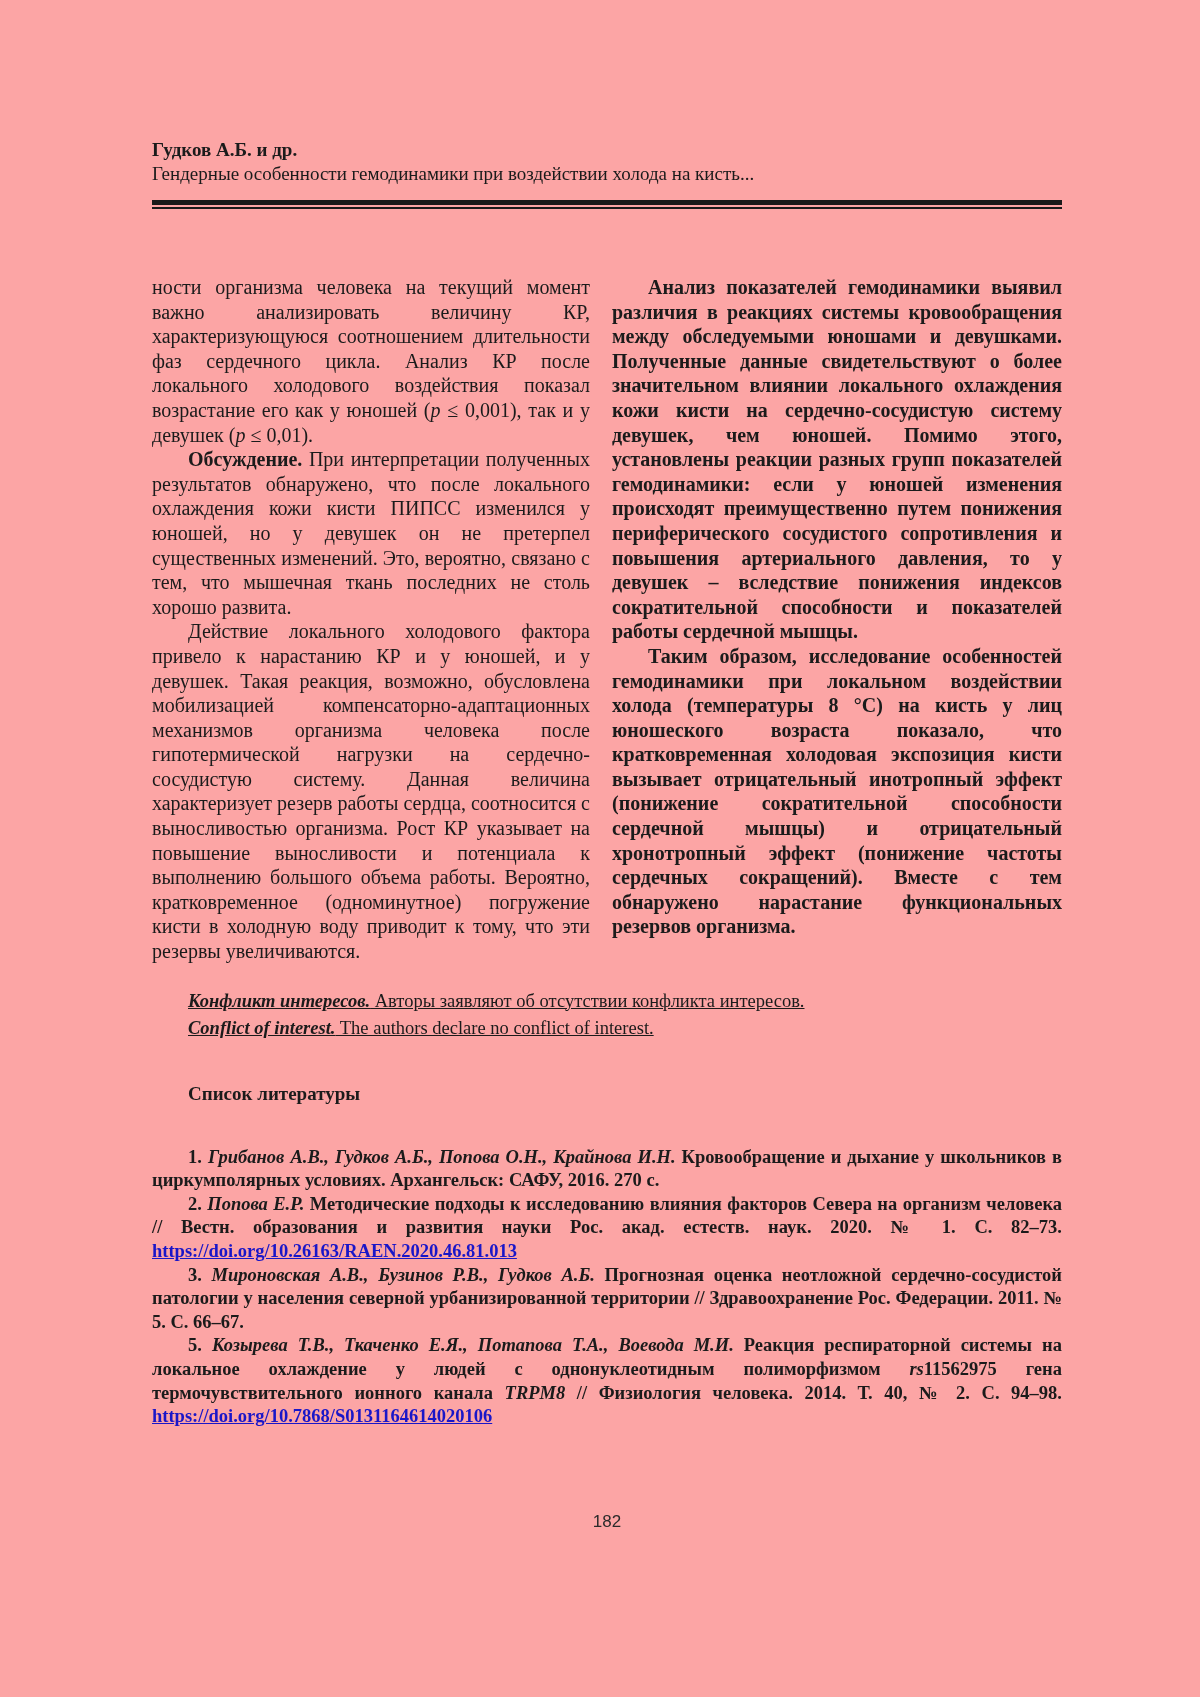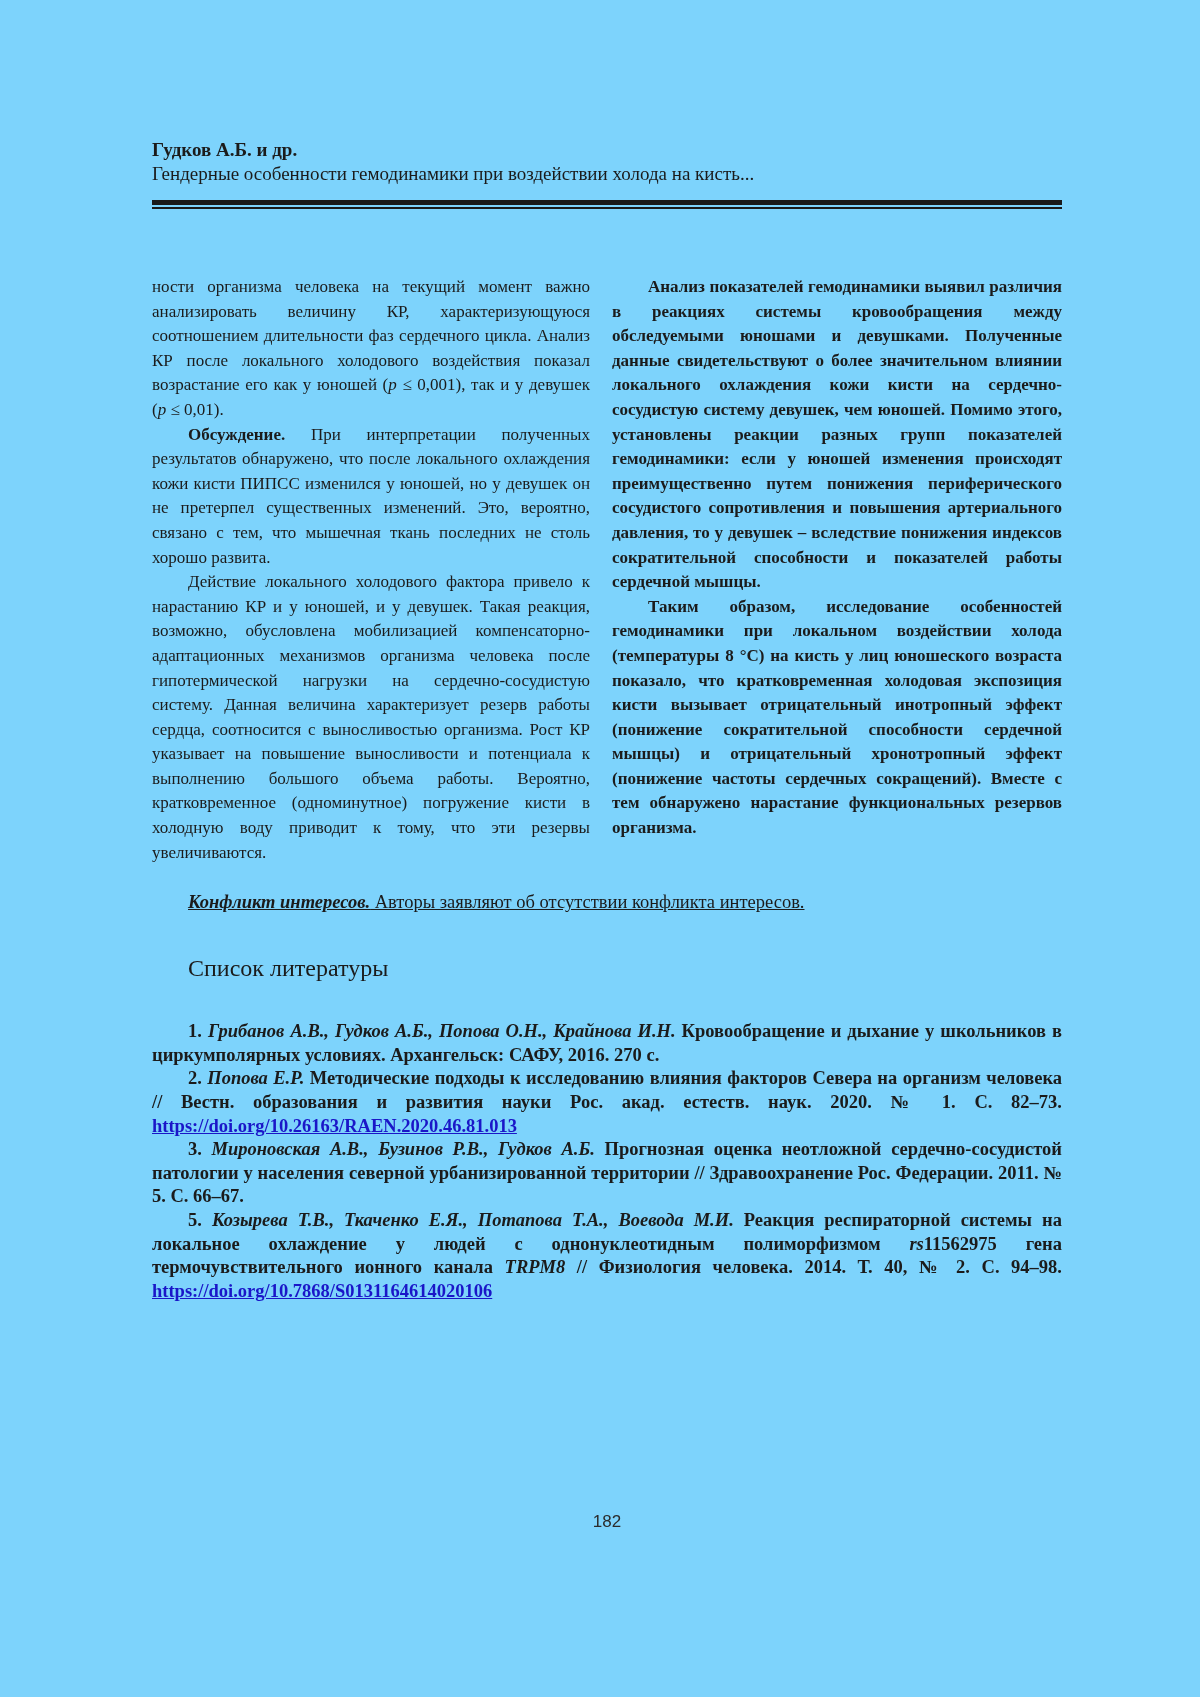--- a/index.html
+++ b/index.html
@@ -1,43 +1,43 @@
 <!DOCTYPE html>
 <html lang="ru"><head>
 <meta charset="utf-8">
 <style>
   html,body{margin:0;padding:0;background:#ffffff;}
   .page{
     position:relative;
     width:1200px;height:1697px;
-    background:#7dd3fc;
+    background:#fca5a5;
     box-sizing:border-box;
     padding:138px 138px 0 152px;
     font-family:"Liberation Serif", serif;
     color:#1b1b1b;
     overflow:hidden;
   }
   
   .hdr-authors{font-weight:bold;font-size:19px;line-height:24px;}
   .hdr-title{font-size:19px;line-height:24px;}
   .rule{margin-top:14px;}
   .rule-thick{height:5px;background:#1a1a1a;}
   .rule-thin{height:2px;background:#1a1a1a;margin-top:2px;}
   
   .cols{display:flex;gap:22px;margin-top:66px;}
   .col{text-align:justify;}
   .col-left{width:438px;}
   .col-right{width:450px;font-weight:bold;}
-  .col .para{margin:0;font-size:17px;line-height:24.6px;}
+  .col .para{margin:0;font-size:20px;line-height:24.6px;}
   .para.indent{text-indent:36px;}
   
   .conflict{margin-top:24px;}
   .conflict .cf-line{margin:0;font-size:18.5px;line-height:27px;text-indent:36px;text-decoration:underline;}
   
-  .refs-heading{font-size:24px;font-weight:normal;margin:40px 0 0 36px;line-height:24px;}
+  .refs-heading{font-size:19px;font-weight:bold;margin:40px 0 0 36px;line-height:24px;}
   .refs{margin-top:40px;text-align:justify;font-weight:bold;}
   .refs .para{margin:0;font-size:18.5px;line-height:23.6px;}
   
   .it{font-style:italic;}
   .bd{font-weight:bold;}
   .bdit{font-weight:bold;font-style:italic;}
   .doi-link{color:#1a16c8;text-decoration:underline;cursor:pointer;}
   
   .page-number{
     position:absolute;left:152px;top:1512px;width:910px;
@@ -67,20 +67,21 @@
         <p class="para indent"><span>Действие локального холодового фактора привело к нарастанию КР и у юношей, и у девушек. Такая реакция, возможно, обусловлена мобилизацией компенсаторно-адаптационных механизмов организма человека после гипотермической нагрузки на сердечно-сосудистую систему. Данная величина характеризует резерв работы сердца, соотносится с выносливостью организма. Рост КР указывает на повышение выносливости и потенциала к выполнению большого объема работы. Вероятно, кратковременное (одноминутное) погружение кисти в холодную воду приводит к тому, что эти резервы увеличиваются.</span></p>
       </div>
     <div class="col col-right">
         <p class="para indent"><span>Анализ показателей гемодинамики выявил различия в реакциях системы кровообращения между обследуемыми юношами и девушками. Полученные данные свидетельствуют о более значительном влиянии локального охлаждения кожи кисти на сердечно-сосудистую систему девушек, чем юношей. Помимо этого, установлены реакции разных групп показателей гемодинамики: если у юношей изменения происходят преимущественно путем понижения периферического сосудистого сопротивления и повышения артериального давления, то у девушек – вследствие понижения индексов сократительной способности и показателей работы сердечной мышцы.</span></p>
         <p class="para indent"><span>Таким образом, исследование особенностей гемодинамики при локальном воздействии холода (температуры 8 °C) на кисть у лиц юношеского возраста показало, что кратковременная холодовая экспозиция кисти вызывает отрицательный инотропный эффект (понижение сократительной способности сердечной мышцы) и отрицательный хронотропный эффект (понижение частоты сердечных сокращений). Вместе с тем обнаружено нарастание функциональных резервов организма.</span></p>
       </div>
   </main>
 
   <section class="conflict">
     <p class="cf-line"><span class="bdit">Конфликт интересов.</span><span> Авторы заявляют об отсутствии конфликта интересов.</span></p>
+    <p class="cf-line"><span class="bdit">Conflict of interest.</span><span> The authors declare no conflict of interest.</span></p>
   </section>
 
   <h2 class="refs-heading">Список литературы</h2>
 
   <section class="refs">
       <p class="para indent"><span>1. </span><span class="it">Грибанов А.В., Гудков А.Б., Попова О.Н., Крайнова И.Н.</span><span> Кровообращение и дыхание у школьников в циркумполярных условиях. Архангельск: САФУ, 2016. 270 с.</span></p>
       <p class="para indent"><span>2. </span><span class="it">Попова Е.Р.</span><span> Методические подходы к исследованию влияния факторов Севера на организм человека // Вестн. образования и развития науки Рос. акад. естеств. наук. 2020. № 1. С. 82–73. </span><a href="#" class="doi-link">https://doi.org/10.26163/RAEN.2020.46.81.013</a></p>
       <p class="para indent"><span>3. </span><span class="it">Мироновская А.В., Бузинов Р.В., Гудков А.Б.</span><span> Прогнозная оценка неотложной сердечно-сосудистой патологии у населения северной урбанизированной территории // Здравоохранение Рос. Федерации. 2011. № 5. С. 66–67.</span></p>
       <p class="para indent"><span>5. </span><span class="it">Козырева Т.В., Ткаченко Е.Я., Потапова Т.А., Воевода М.И.</span><span> Реакция респираторной системы на локальное охлаждение у людей с однонуклеотидным полиморфизмом </span><span class="it">rs</span><span>11562975 гена термочувствительного ионного канала </span><span class="it">TRPM8</span><span> // Физиология человека. 2014. Т. 40, № 2. С. 94–98. </span><a href="#" class="doi-link">https://doi.org/10.7868/S0131164614020106</a></p>
     </section>

